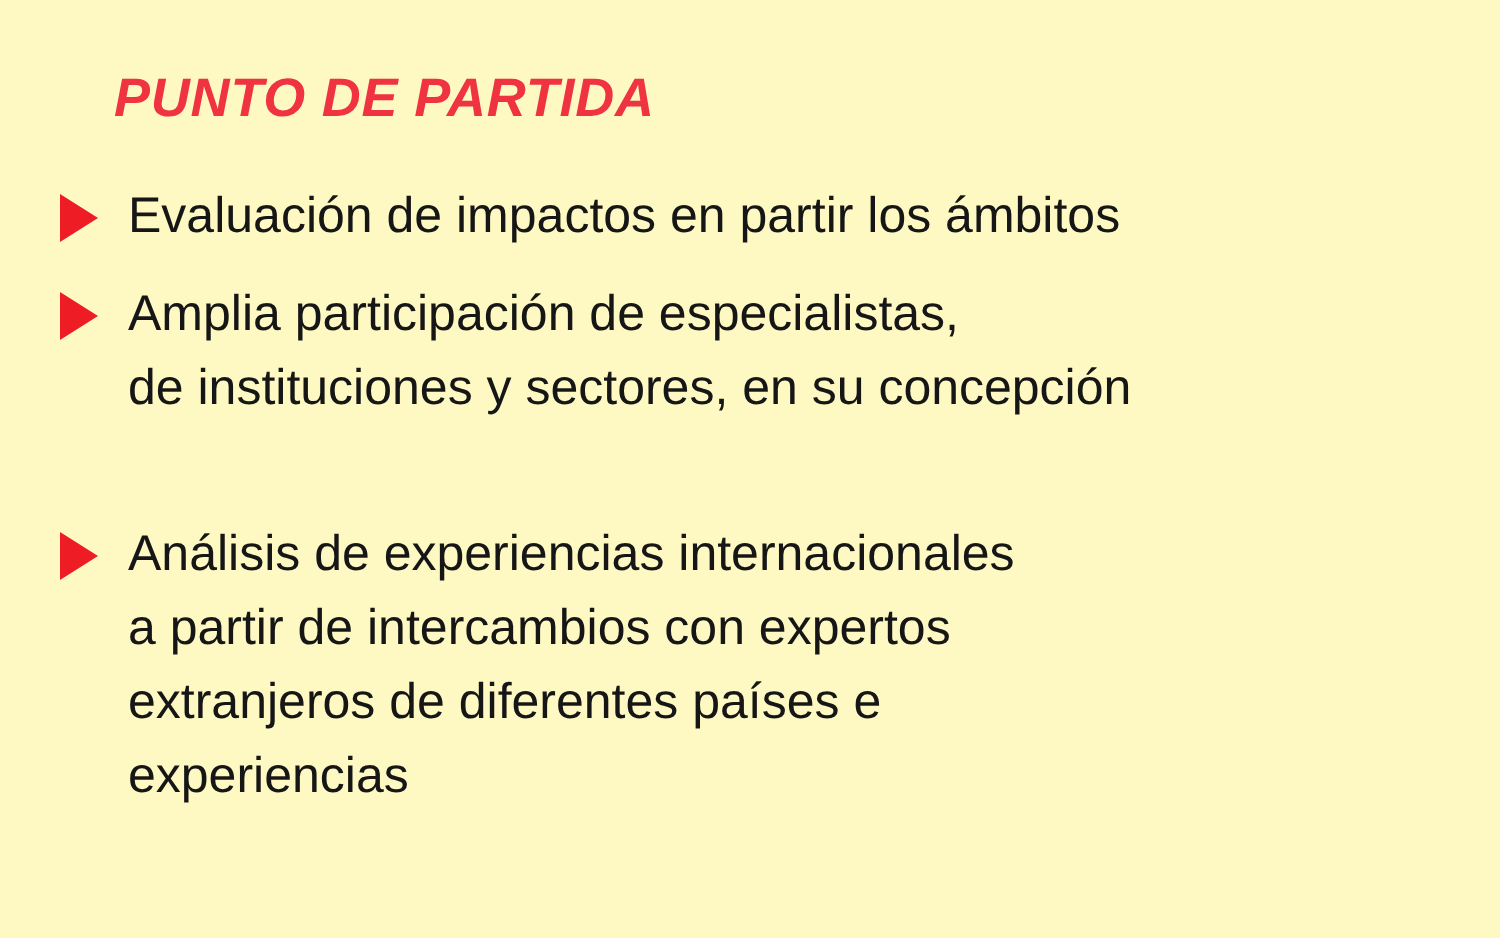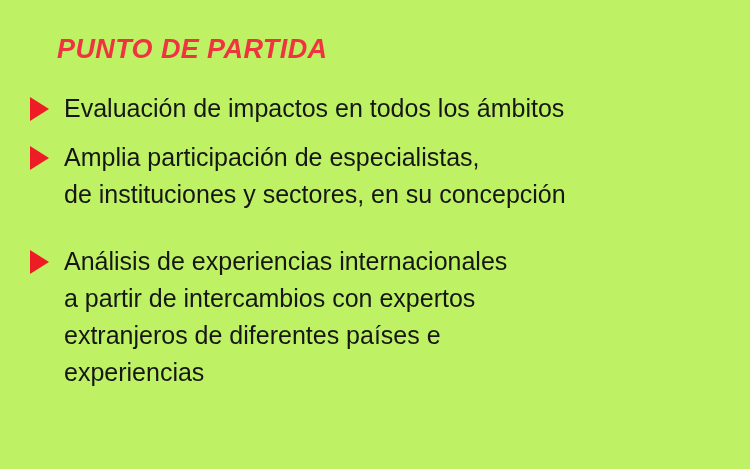--- a/index.html
+++ b/index.html
@@ -13,21 +13,21 @@
     background: #ffffff;
     font-family: "Liberation Sans", sans-serif;
     color: #1a1a1a;
     overflow: hidden;
     position: relative;
   }
 
   .slide {
     position: absolute;
     inset: 0;
-    background: #bef264;
+    background: #fef9c3;
     padding: 0;
   }
 
   
   .slide-title {
     position: absolute;
     left: 57px;
     top: 36px;
     font-size: 27px;
     font-weight: bold;
@@ -45,21 +45,21 @@
     top: 90px;
     right: 6px;
   }
 
   .bullet-block {
     position: relative;
     padding-left: 36px;
   }
   .bullet-block.b1 { margin-top: 0px; }
   .bullet-block.b2 { margin-top: 12px; }
-  .bullet-block.b3 { margin-top: 30px; }
+  .bullet-block.b3 { margin-top: 46px; }
 
   .bullet-marker {
     position: absolute;
     left: 2px;
     top: 7px;
     width: 0;
     height: 0;
     border-top: 12px solid transparent;
     border-bottom: 12px solid transparent;
     border-left: 19px solid #ee1c25;
@@ -84,21 +84,21 @@
 
 <div class="slide">
 
   <div class="slide-title">PUNTO DE PARTIDA</div>
 
   <div class="bullet-list">
 
     <div class="bullet-block b1">
       <span class="bullet-marker"></span>
       <div class="bullet-line">
-        <span class="txt-bold">Evaluación de impactos</span><span class="txt-reg"> en todos los ámbitos</span>
+        <span class="txt-bold">Evaluación de impactos</span><span class="txt-reg"> en partir los ámbitos</span>
       </div>
     </div>
 
     <div class="bullet-block b2">
       <span class="bullet-marker"></span>
       <div class="bullet-line">
         <span class="txt-bold">Amplia participación de especialistas,</span><span class="txt-reg"></span>
       </div>
       <div class="bullet-line">
         <span class="txt-bold"></span><span class="txt-reg">de instituciones y sectores, en su concepción</span>

